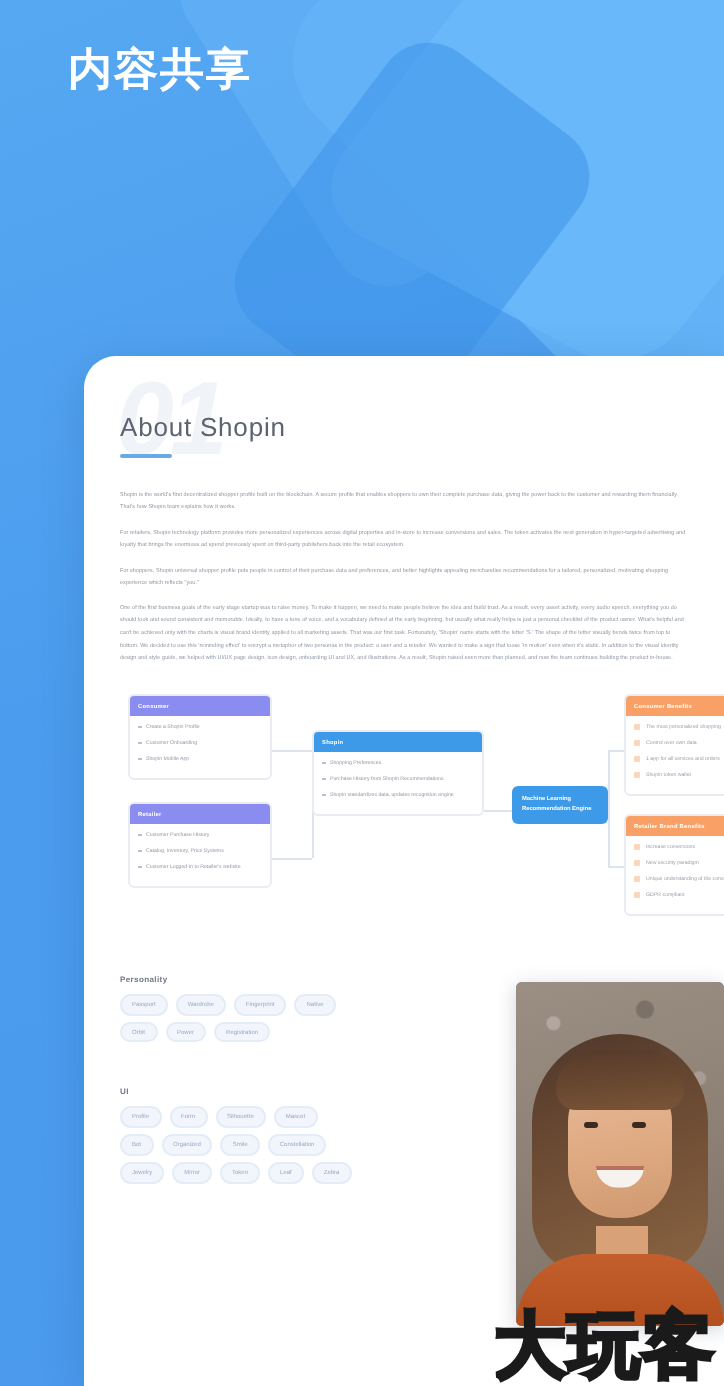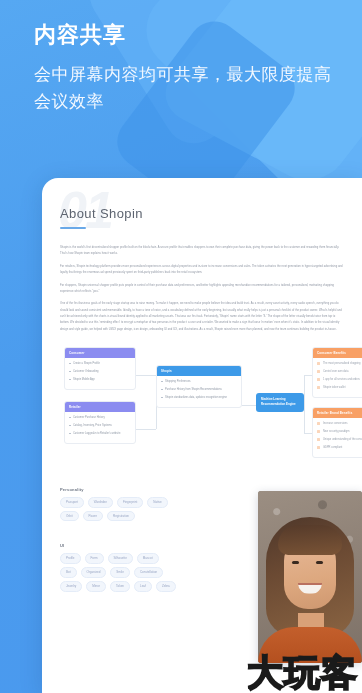--- a/index.html
+++ b/index.html
@@ -337,21 +337,20 @@
 
 <div class="bg">
   <div class="bg-shape-d"></div>
   <div class="bg-shape-a"></div>
   <div class="bg-shape-b"></div>
   <div class="bg-shape-c"></div>
 </div>
 
 <div class="header">
   <div class="header-title">内容共享</div>
-  <div class="header-sub">会中屏幕内容均可共享，最大限度提高会议效率</div>
 </div>
 
 <div class="card">
   <div class="card-inner">
 
     <div class="section">
       <div class="sec-watermark">01</div>
       <div class="sec-title">About Shopin</div>
       <div class="sec-rule"></div>
     </div>

